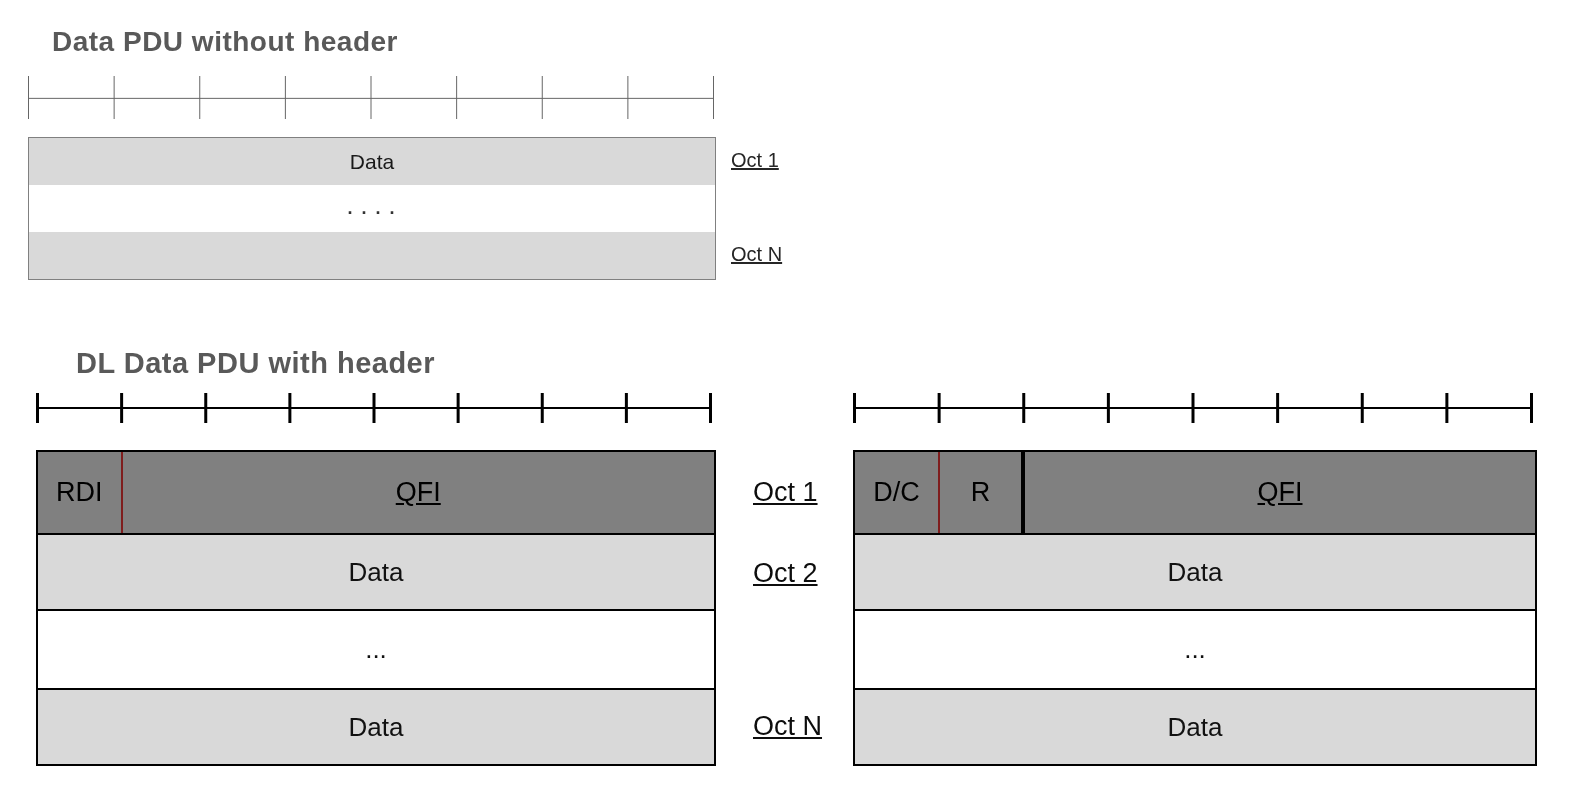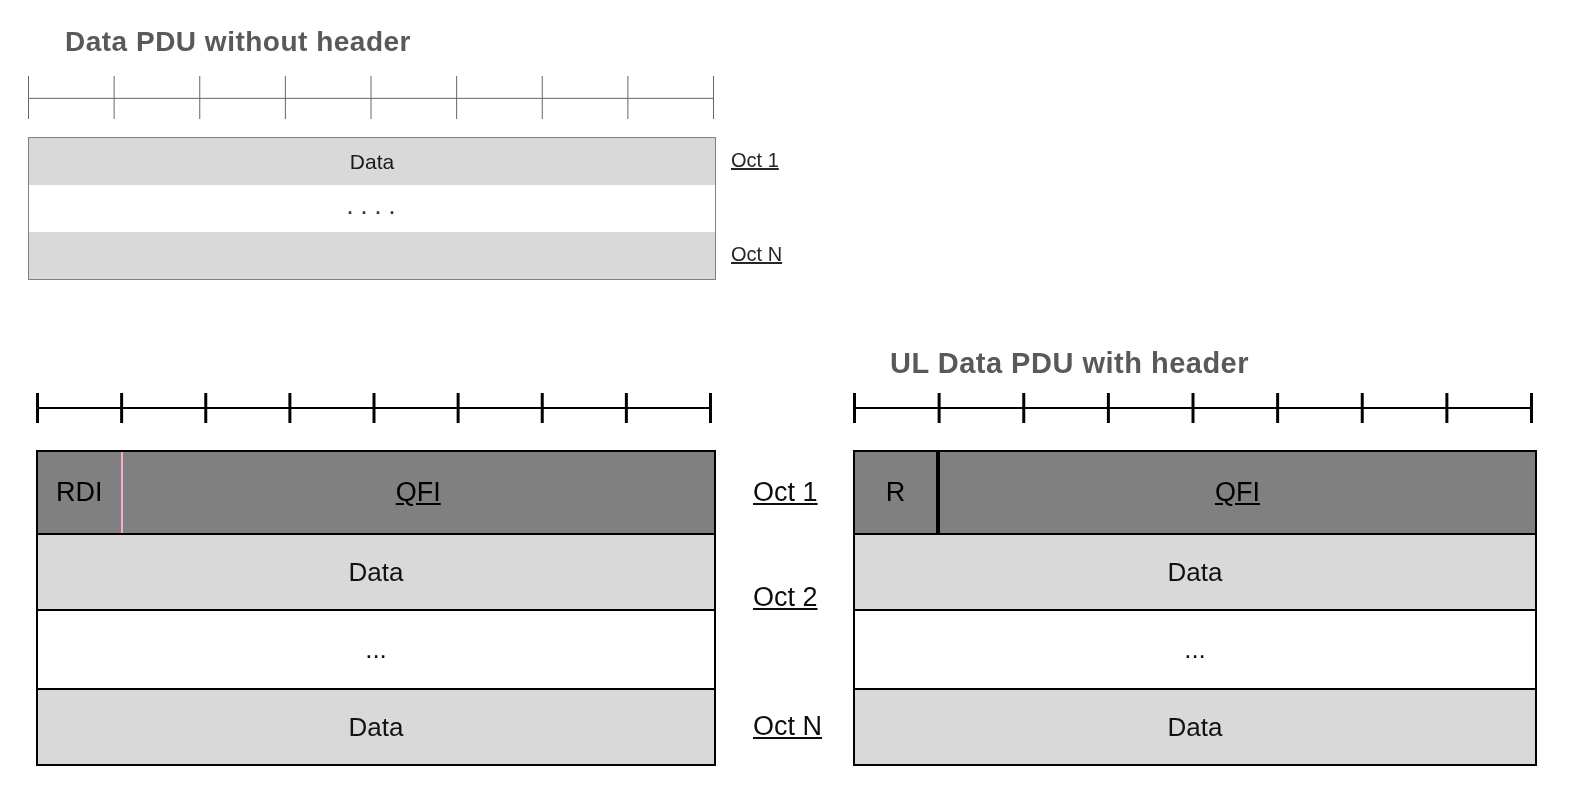--- a/index.html
+++ b/index.html
@@ -76,41 +76,41 @@
   .hdr { justify-content: flex-start; }
   .hdr .field {
     box-sizing: border-box;
     height: 100%;
     display: flex;
     align-items: center;
     justify-content: center;
     font-size: 27px;
     color: #000000;
   }
-  .hdr .f0 { flex: 0 0 12.5%; border-right: 2px solid #f9a8d4; }
+  .hdr .f0 { flex: 0 0 12.5%; border-right: 2px solid #7f1d1d; }
   .hdr .f1 { flex: 0 0 12.5%; border-right: 4px solid #000000; }
   .hdr .f2 { flex: 1 1 auto; text-decoration: underline; }
 
   
   .octcol .oct {
     position: absolute;
     display: flex;
     align-items: center;
     white-space: nowrap;
     text-decoration: underline;
   }
   .oct.small { font-size: 20px; color: #262626; }
   .oct.big   { font-size: 27px; color: #0d0d0d; }
 </style>
 </head>
 <body>
 
 <div class="canvas">
 
-  <div class="diag-title" style="left:65px; top:26px;">Data PDU without header</div>
+  <div class="diag-title" style="left:52px; top:26px;">Data PDU without header</div>
 
   <div class="ruler" style="left:28px; top:76px; width:686px; height:43px;">
       <svg width="686" height="43" xmlns="http://www.w3.org/2000/svg">
         <line x1="0.5" y1="22.36" x2="685.5" y2="22.36" stroke="#666666" stroke-width="1"></line>
         <line x1="0.5" y1="0" x2="0.5" y2="43" stroke="#666666" stroke-width="1"></line>
         <line x1="86.125" y1="0" x2="86.125" y2="43" stroke="#666666" stroke-width="1"></line>
         <line x1="171.75" y1="0" x2="171.75" y2="43" stroke="#666666" stroke-width="1"></line>
         <line x1="257.375" y1="0" x2="257.375" y2="43" stroke="#666666" stroke-width="1"></line>
         <line x1="343" y1="0" x2="343" y2="43" stroke="#666666" stroke-width="1"></line>
         <line x1="428.625" y1="0" x2="428.625" y2="43" stroke="#666666" stroke-width="1"></line>
@@ -130,20 +130,21 @@
     <div class="row light">
       <span></span>
     </div>
   </div>
 
   <div class="octcol">
     <div class="oct small" style="left:731px; top:137px; height:47px;">Oct 1</div>
     <div class="oct small" style="left:731px; top:231px; height:47px;">Oct N</div>
   </div>
 
+  <div class="diag-title" style="left:76px; top:347px; font-size:29px;">DL Data PDU with header</div>
 
   <div class="ruler" style="left:36px; top:393px; width:676px; height:30px;">
       <svg width="676" height="30" xmlns="http://www.w3.org/2000/svg">
         <line x1="1.5" y1="15" x2="674.5" y2="15" stroke="#000000" stroke-width="2"></line>
         <line x1="1.5" y1="0" x2="1.5" y2="30" stroke="#000000" stroke-width="3"></line>
         <line x1="85.625" y1="0" x2="85.625" y2="30" stroke="#000000" stroke-width="3"></line>
         <line x1="169.75" y1="0" x2="169.75" y2="30" stroke="#000000" stroke-width="3"></line>
         <line x1="253.875" y1="0" x2="253.875" y2="30" stroke="#000000" stroke-width="3"></line>
         <line x1="338" y1="0" x2="338" y2="30" stroke="#000000" stroke-width="3"></line>
         <line x1="422.125" y1="0" x2="422.125" y2="30" stroke="#000000" stroke-width="3"></line>
@@ -164,43 +165,43 @@
     <div class="row r2">
       <span>...</span>
     </div>
     <div class="row r3">
       <span>Data</span>
     </div>
   </div>
 
   <div class="octcol">
     <div class="oct big" style="left:753px; top:452px; height:81px;">Oct 1</div>
-    <div class="oct big" style="left:753px; top:559px; height:76px;">Oct 2</div>
+    <div class="oct big" style="left:753px; top:535px; height:76px;">Oct 2</div>
     <div class="oct big" style="left:753px; top:688px; height:76px;">Oct N</div>
   </div>
 
-  <div class="diag-title" style="left:890px; top:347px; font-size:29px;">UL Data PDU with header</div>
 
   <div class="ruler" style="left:853px; top:393px; width:680px; height:30px;">
       <svg width="680" height="30" xmlns="http://www.w3.org/2000/svg">
         <line x1="1.5" y1="15" x2="678.5" y2="15" stroke="#000000" stroke-width="2"></line>
         <line x1="1.5" y1="0" x2="1.5" y2="30" stroke="#000000" stroke-width="3"></line>
         <line x1="86.125" y1="0" x2="86.125" y2="30" stroke="#000000" stroke-width="3"></line>
         <line x1="170.75" y1="0" x2="170.75" y2="30" stroke="#000000" stroke-width="3"></line>
         <line x1="255.375" y1="0" x2="255.375" y2="30" stroke="#000000" stroke-width="3"></line>
         <line x1="340" y1="0" x2="340" y2="30" stroke="#000000" stroke-width="3"></line>
         <line x1="424.625" y1="0" x2="424.625" y2="30" stroke="#000000" stroke-width="3"></line>
         <line x1="509.25" y1="0" x2="509.25" y2="30" stroke="#000000" stroke-width="3"></line>
         <line x1="593.875" y1="0" x2="593.875" y2="30" stroke="#000000" stroke-width="3"></line>
         <line x1="678.5" y1="0" x2="678.5" y2="30" stroke="#000000" stroke-width="3"></line>
       </svg>
     </div>
 
   <div class="bigbox" style="left:853px; top:450px; width:680px;">
     <div class="row hdr">
+      <div class="field f0">D/C</div>
       <div class="field f1">R</div>
       <div class="field f2">QFI</div>
     </div>
     <div class="row r1">
       <span>Data</span>
     </div>
     <div class="row r2">
       <span>...</span>
     </div>
     <div class="row r3">

